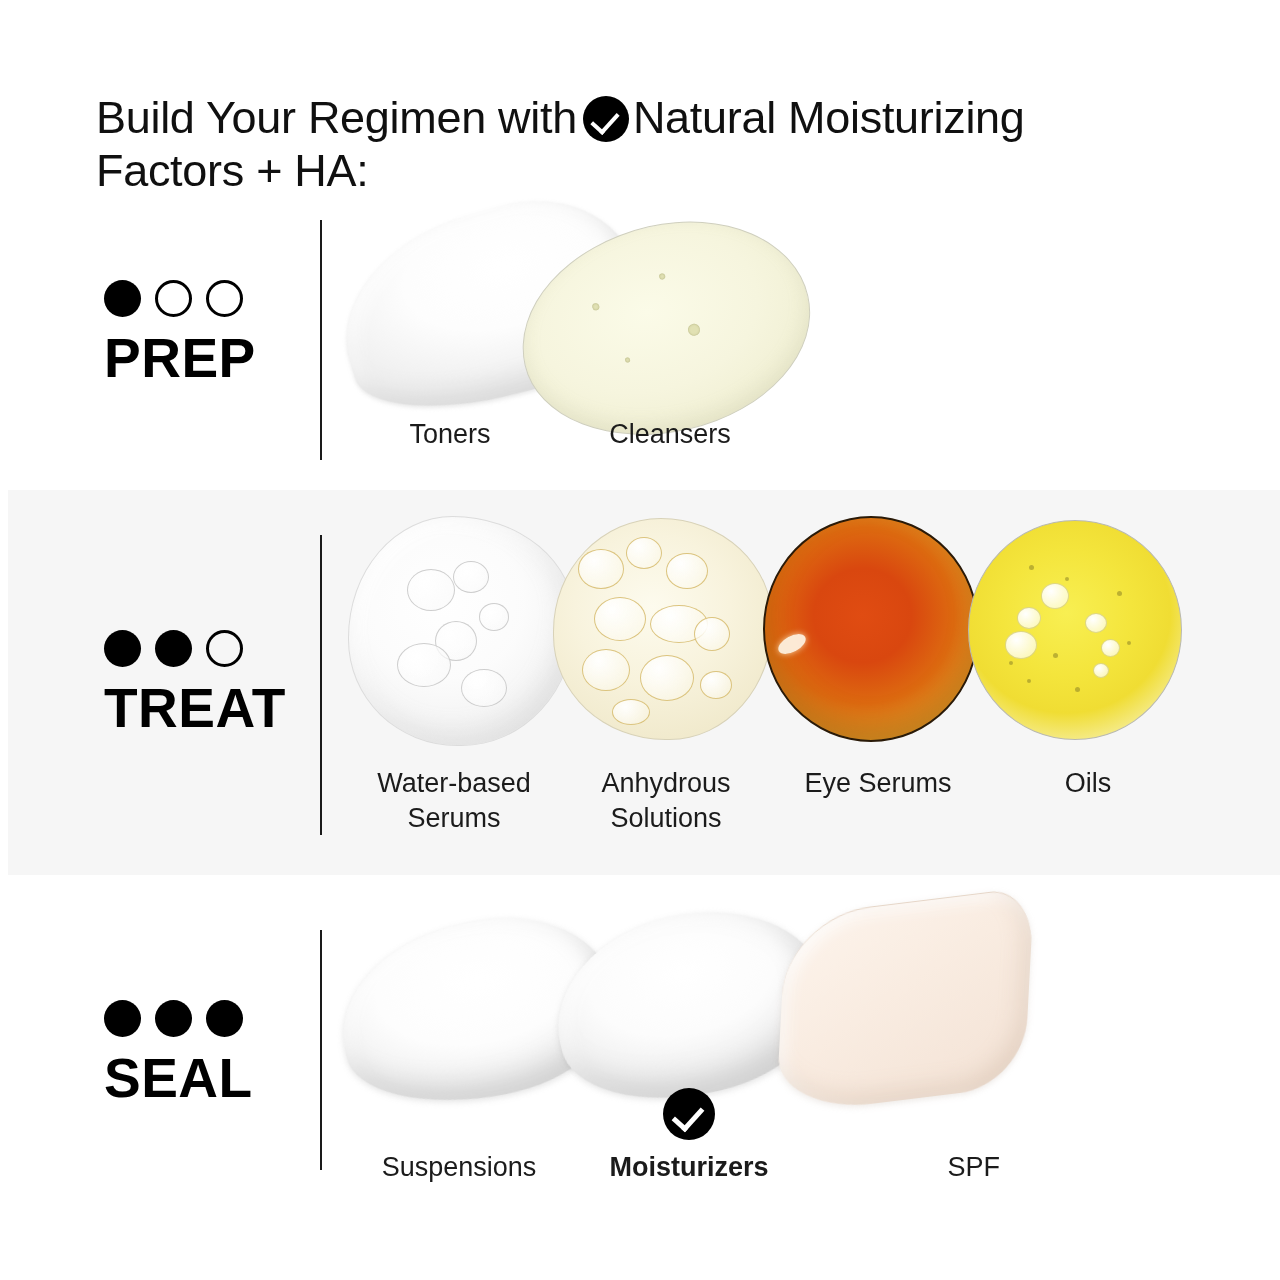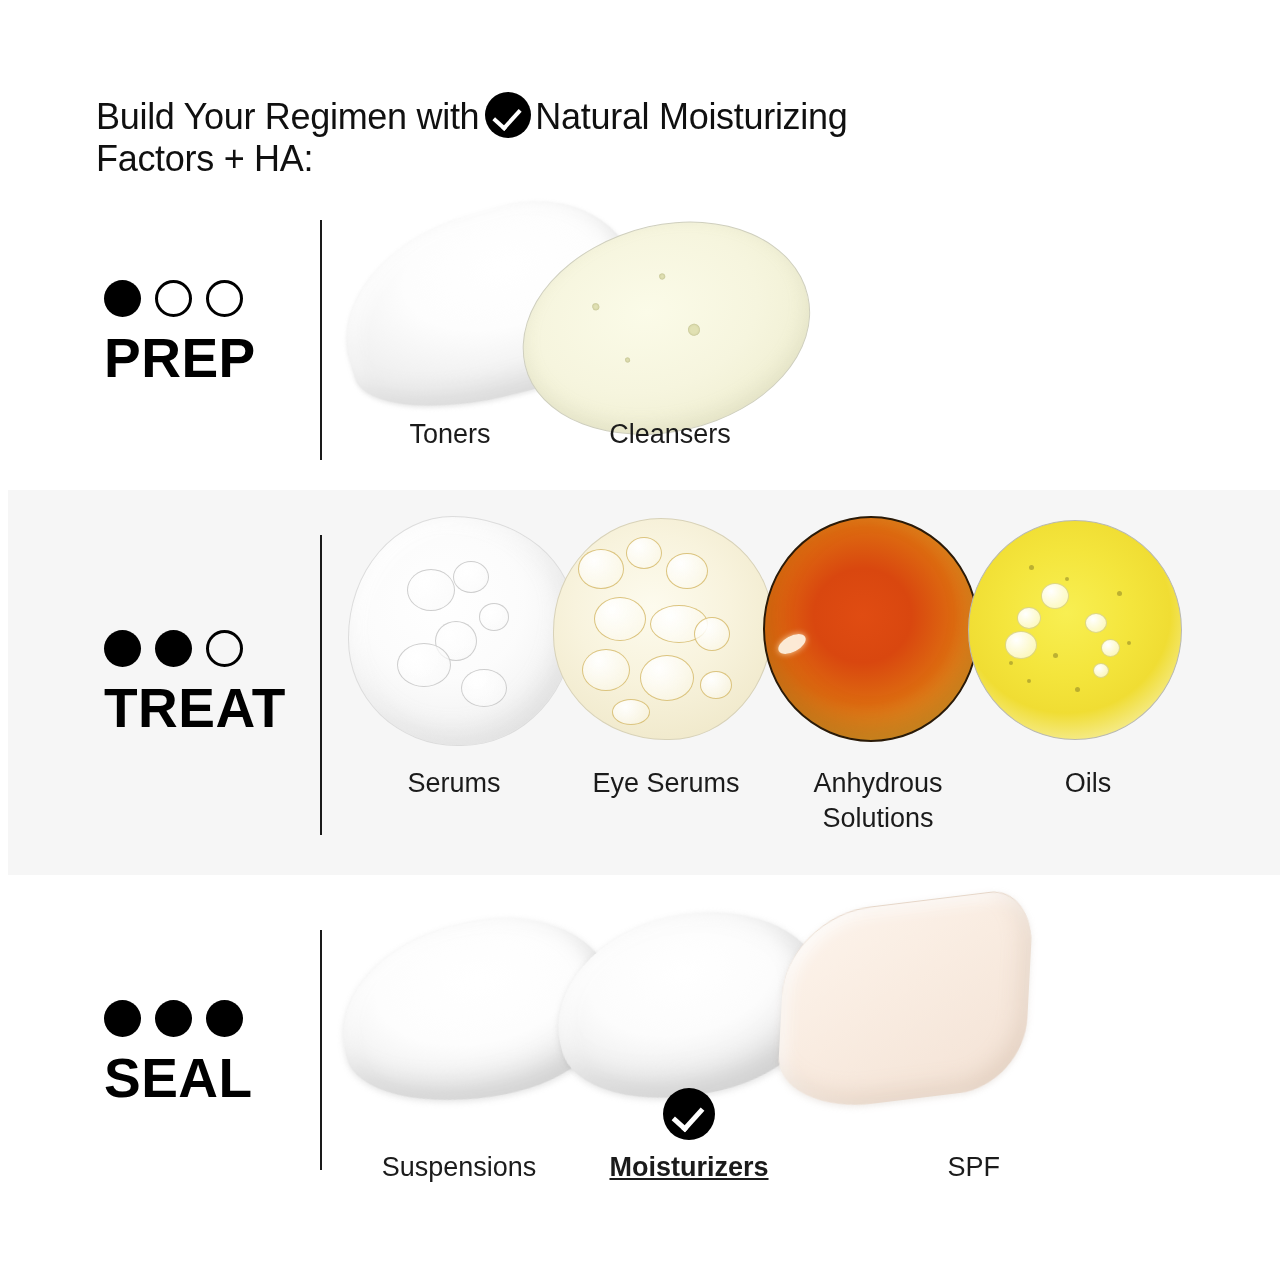--- a/index.html
+++ b/index.html
@@ -15,21 +15,21 @@
     overflow: hidden;
     position: relative;
   }
 
   
   .headline {
     position: absolute;
     left: 96px;
     top: 92px;
     width: 990px;
-    font-size: 36px;
+    font-size: 45px;
     line-height: 1.17;
     font-weight: 400;
     letter-spacing: -0.3px;
     color: #101010;
   }
   .headline .seg { white-space: nowrap; }
 
   .check-badge {
     display: inline-block;
     vertical-align: -9px;
@@ -102,21 +102,21 @@
     display: flex;
   }
   .prod-label {
     font-size: 27px;
     font-weight: 400;
     color: #1b1b1b;
     text-align: center;
     line-height: 1.28;
     position: relative;
   }
-  .prod-label.bold { font-weight: 700; text-decoration: underline; }
+  .prod-label.bold { font-weight: 700; }
 
   .label-badge {
     position: absolute;
     left: 50%;
     transform: translateX(-50%);
     top: -62px;
     width: 52px;
     height: 52px;
     border-radius: 50%;
     background: #000000;
@@ -372,28 +372,29 @@
       <span class="oil-dot" style="left:84px; top:132px; width:5px; height:5px;"></span>
       <span class="oil-dot" style="left:58px; top:158px; width:4px; height:4px;"></span>
       <span class="oil-dot" style="left:106px; top:166px; width:5px; height:5px;"></span>
       <span class="oil-dot" style="left:40px; top:140px; width:4px; height:4px;"></span>
       <span class="oil-dot" style="left:158px; top:120px; width:4px; height:4px;"></span>
     </div>
   </div>
 
   <div class="label-row" style="left:340px; top:276px; width:845px;">
     <div class="prod-label" style="width:212px;">
+      <div>Water-based</div>
       <div>Serums</div>
-    </div>
-    <div class="prod-label" style="width:212px;">
-      <div>Eye Serums</div>
     </div>
     <div class="prod-label" style="width:212px;">
       <div>Anhydrous</div>
       <div>Solutions</div>
+    </div>
+    <div class="prod-label" style="width:212px;">
+      <div>Eye Serums</div>
     </div>
     <div class="prod-label" style="width:208px;">
       <div>Oils</div>
     </div>
   </div>
 </div>
 
 <div class="band band-seal">
 
   <div class="step" style="top:125px;">

